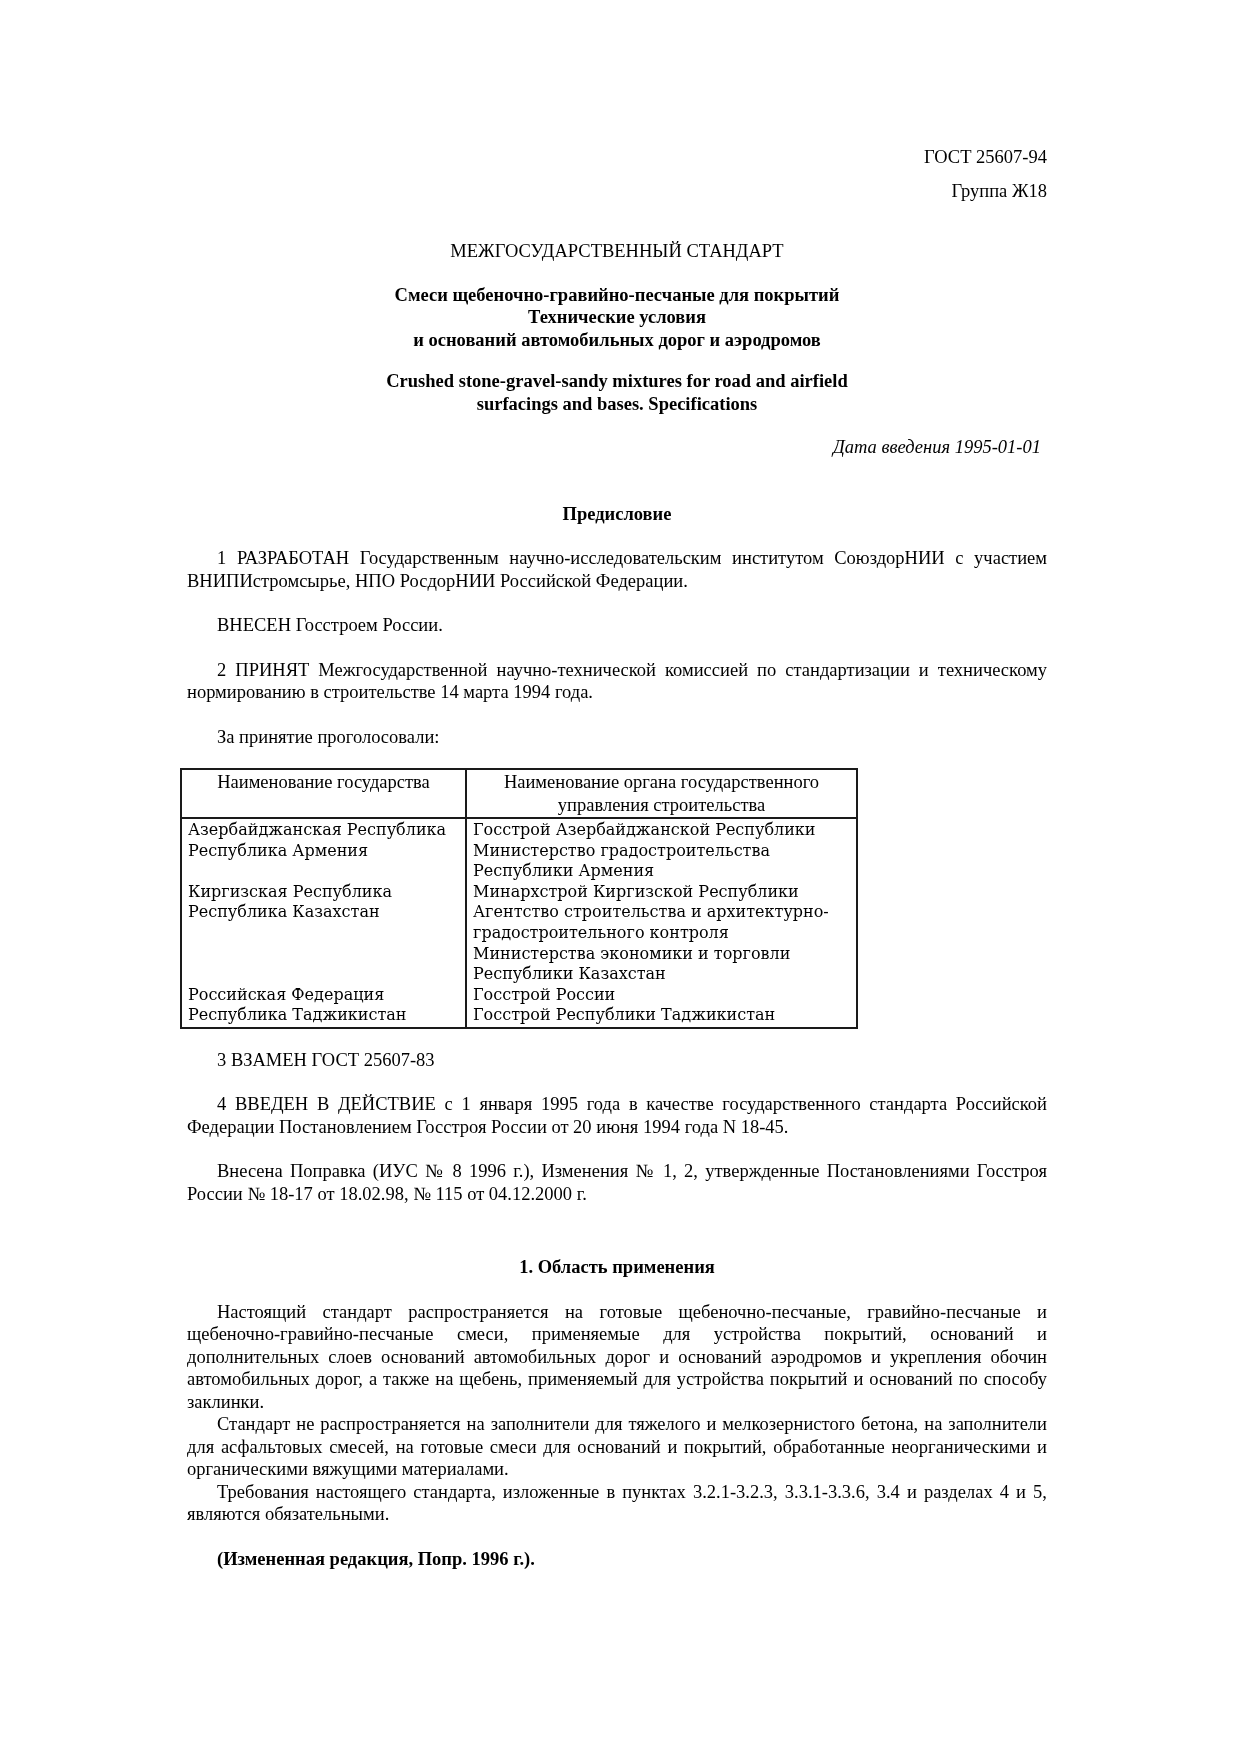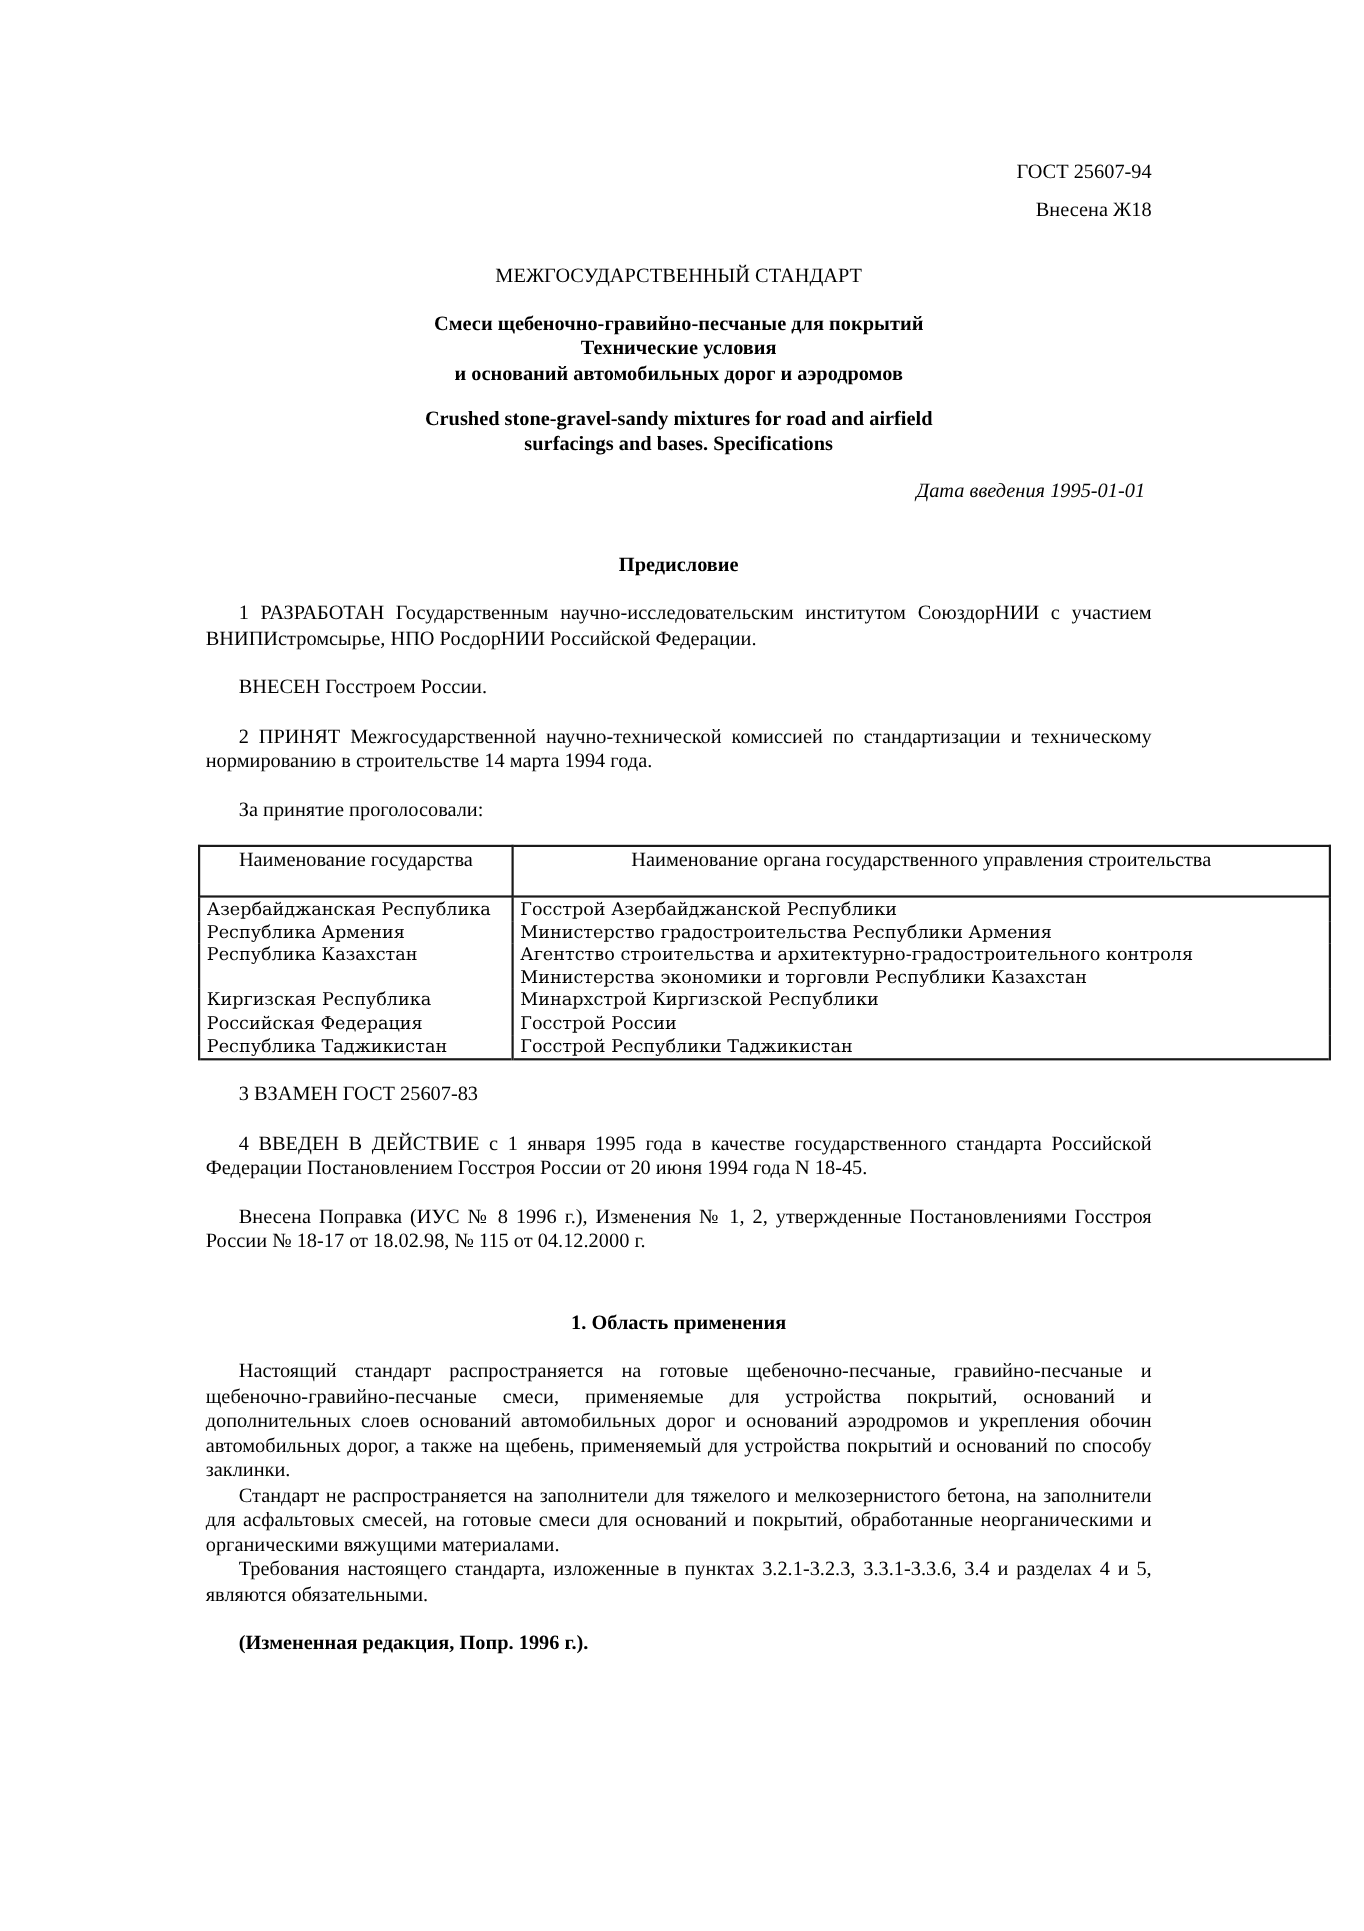--- a/index.html
+++ b/index.html
@@ -11,21 +11,21 @@
   .right { text-align: right; font-family: Liberation Serif, serif; }
   .center { text-align: center; }
   .bold { font-weight: bold; }
   .italic { font-style: italic; text-align: right; }
   p { margin: 0; }
   .justify { text-align: justify; text-indent: 30px; }
   .gap-m { margin-top: 22px; }
   .date { padding-right: 6px; }
 
   table.votes {
-    margin-left: -7px; width: 1030px; border-collapse: collapse;
+    margin-left: -7px; width: 678px; border-collapse: collapse;
     margin-top: 20px; margin-bottom: 10px;
     border: 2px solid #1a1a1a;
   }
   table.votes th {
     font-family: "Liberation Serif", serif; font-weight: normal; font-size: 18.5px; line-height: 22.5px;
     text-align: center; vertical-align: top; padding: 1px 6px 1px 6px;
     border: 2px solid #1a1a1a; height: 42px;
   }
   table.votes td {
     font-family: "DejaVu Serif", serif; font-size: 16px; line-height: 20.6px;
@@ -34,21 +34,21 @@
   table.votes tr.first td { padding-top: 1px; }
   table.votes tr.last td { padding-bottom: 1px; }
   table.votes col.c1 { width: 285px; }
 </style>
 </head>
 <body>
 
 <div class="page">
 
   <p class="right">ГОСТ 25607-94</p>
-  <p class="right" style="margin-top:11px">Внесена Ж18</p>
+  <p class="right" style="margin-top:11px">Группа Ж18</p>
 
   <p class="center" style="margin-top:38px">МЕЖГОСУДАРСТВЕННЫЙ СТАНДАРТ</p>
 
   <div class="center bold" style="margin-top:21px">
     <div>Смеси щебеночно-гравийно-песчаные для покрытий</div>
     <div>Технические условия</div>
     <div>и оснований автомобильных дорог и аэродромов</div>
   </div>
 
   <div class="center bold" style="margin-top:19px">
@@ -79,26 +79,26 @@
     <tbody>
       <tr class="first">
         <td>Азербайджанская Республика</td>
         <td>Госстрой Азербайджанской Республики</td>
       </tr>
       <tr>
         <td>Республика Армения</td>
         <td>Министерство градостроительства Республики Армения</td>
       </tr>
       <tr>
+        <td>Киргизская Республика</td>
+        <td>Минархстрой Киргизской Республики</td>
+      </tr>
+      <tr>
         <td>Республика Казахстан</td>
         <td>Агентство строительства и архитектурно-градостроительного контроля Министерства экономики и торговли Республики Казахстан</td>
-      </tr>
-      <tr>
-        <td>Киргизская Республика</td>
-        <td>Минархстрой Киргизской Республики</td>
       </tr>
       <tr>
         <td>Российская Федерация</td>
         <td>Госстрой России</td>
       </tr>
       <tr class="last">
         <td>Республика Таджикистан</td>
         <td>Госстрой Республики Таджикистан</td>
       </tr>
     </tbody>

